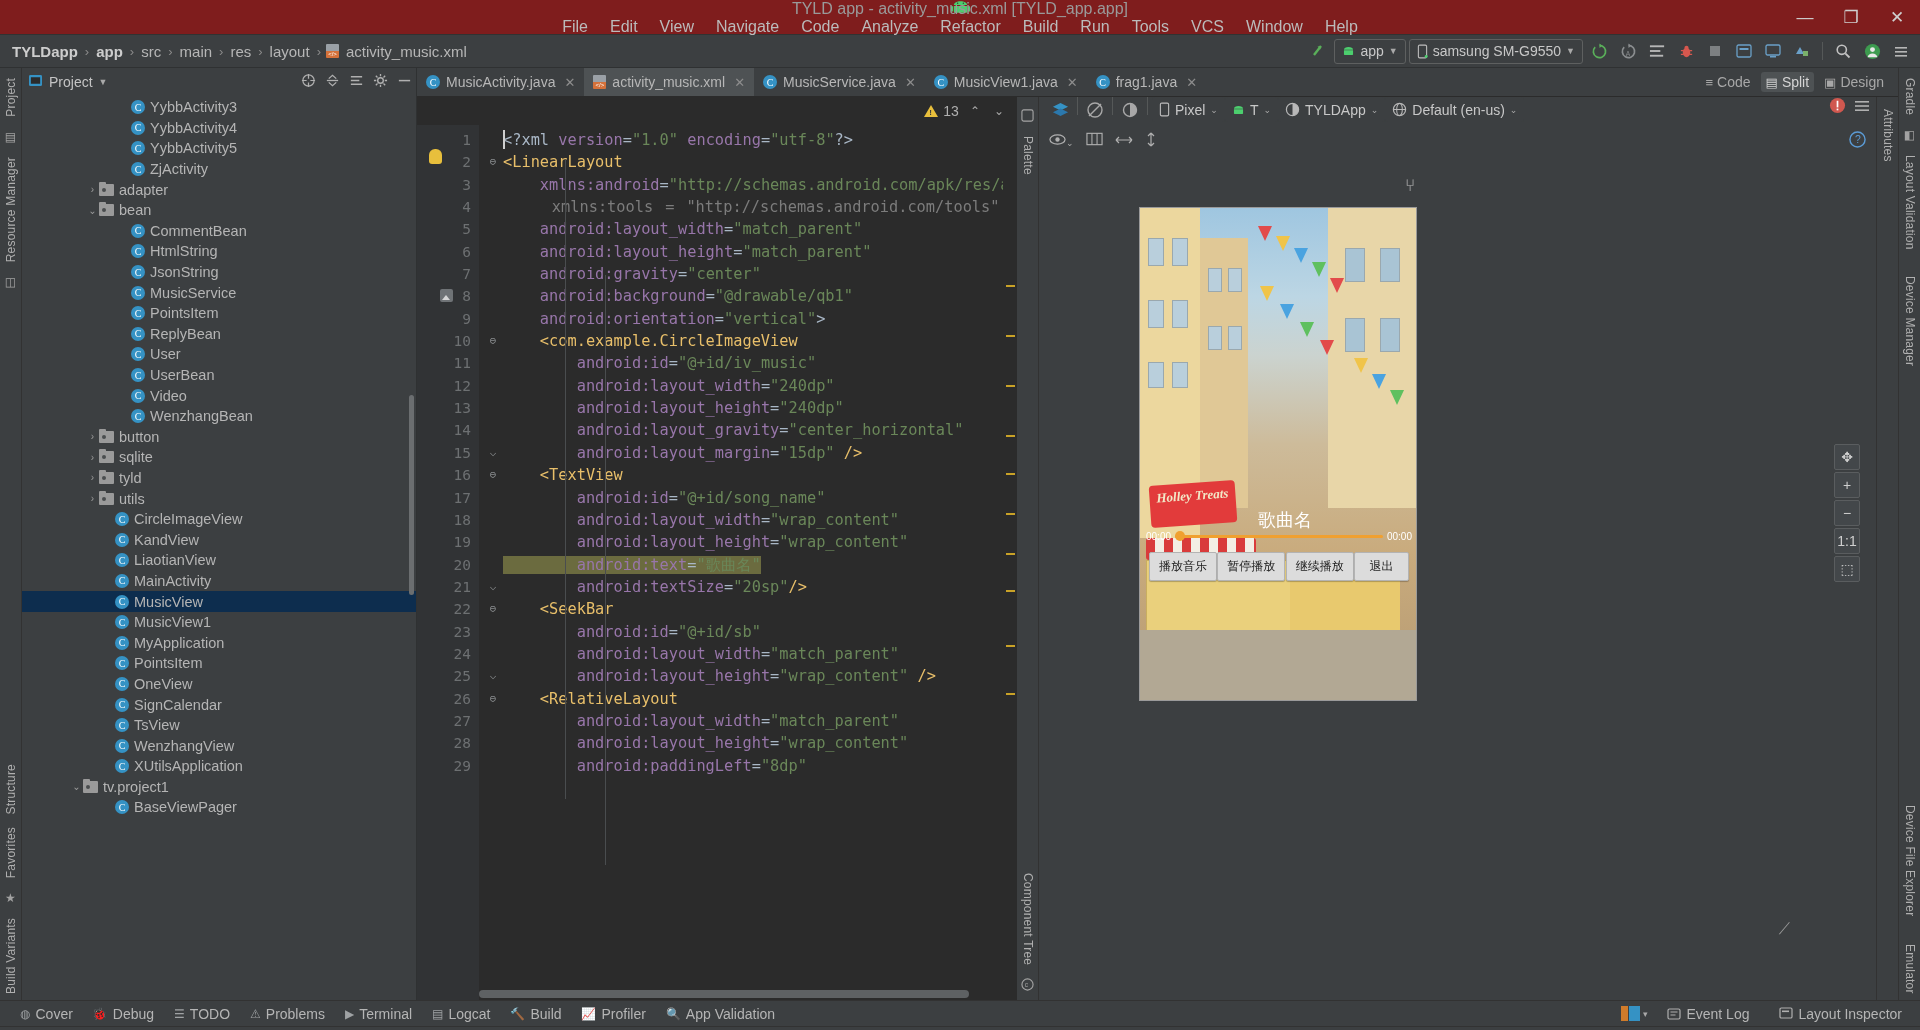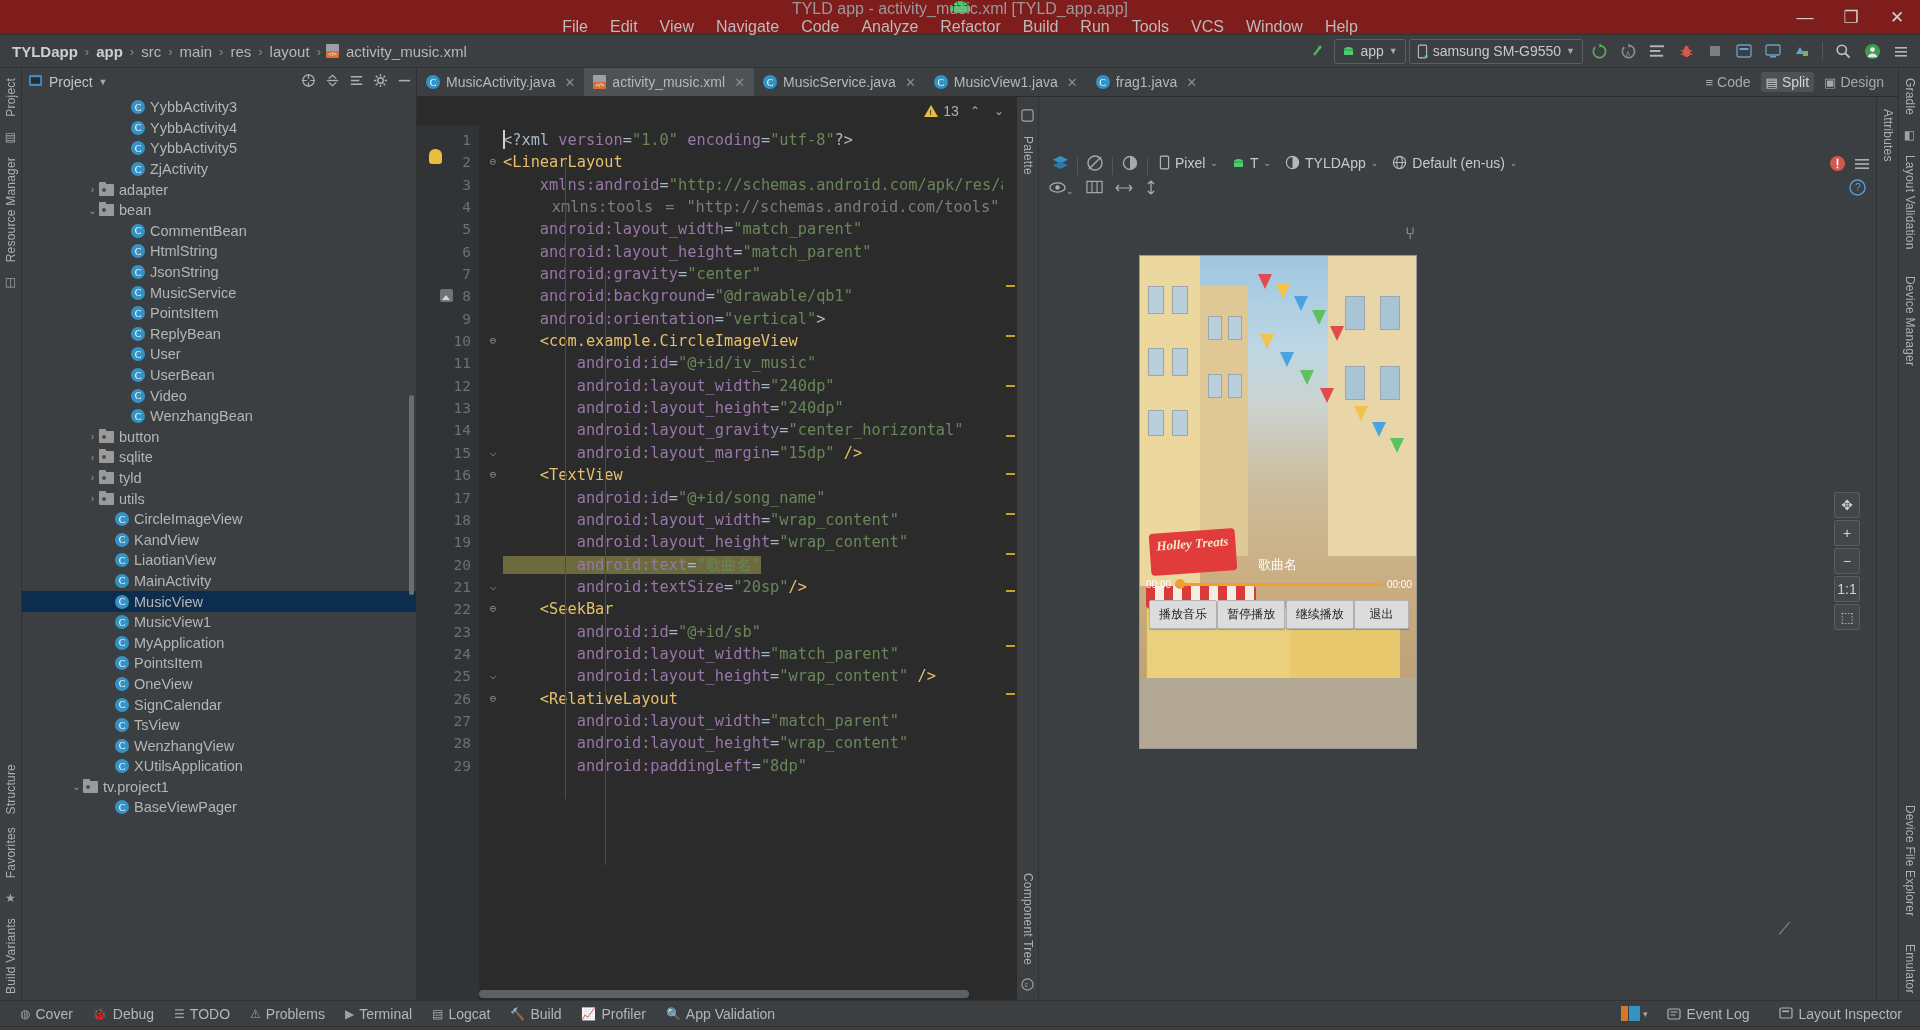--- a/index.html
+++ b/index.html
@@ -129,21 +129,21 @@
   #bulb { position:absolute; left:12px; top:24px; width:13px;height:15px; background:#e8bf3c; border-radius:6px 6px 3px 3px;}
   #hscroll { position:absolute; left:62px; bottom:2px; height:8px; width:520px; }
   #hscroll .thumb{ height:8px; background:#5e6163; border-radius:4px; width:490px;}
   #code-vscroll { position:absolute; right:2px; top:30px; width:6px; height:255px; background:#5e6163; border-radius:3px;}
   
   #markers { position:absolute; right:0; top:28px; width:14px; bottom:0; background:#2b2b2b;}
   .mk { position:absolute; right:2px; width:9px; height:2px; background:#c9a227;}
 
   
   #design-pane { flex:1; background:#3c3f41; display:flex; flex-direction:column; min-width:0;}
-  #design-toolbar { height:30px; display:flex; align-items:flex-end; gap:0; padding:0 8px; position:relative;margin-top:48px;}
+  #design-toolbar { height:30px; display:flex; align-items:flex-start; gap:0; padding:0 8px; position:relative;}
   #dt-right { position:absolute; right:6px; display:flex; align-items:center; gap:8px;}
   #design-toolbar2 { height:27px; display:flex; align-items:center; gap:12px; padding:0 10px; position:relative;}
   #design-canvas { flex:1; background:#3c3f41; position:relative; overflow:hidden;}
 
   .palette-rail { width:22px; background:#3c3f41; border-right:1px solid #323232;
                   display:flex; flex-direction:column; align-items:center; padding-top:6px;}
   .right-rail { width:22px; background:#3c3f41; border-left:1px solid #323232;
                   display:flex; flex-direction:column; align-items:center; padding-top:6px;}
 
   
@@ -161,21 +161,21 @@
   #sign { position:absolute; left:10px; top:275px; width:86px; height:42px; background:#e23b3b;
           border-radius:4px; transform:rotate(-4deg); color:#f2e9c8; font-size:13px; text-align:center;
           font-family:"Liberation Serif",serif; line-height:15px; padding-top:5px; font-style:italic; font-weight:bold;}
   #awning { position:absolute; left:6px; top:330px; width:110px; height:22px;
      background:repeating-linear-gradient(90deg,#d93b3b 0 9px,#f3eee4 9px 18px); border-radius:3px;}
   #shop { position:absolute; left:6px; top:352px; width:150px; height:80px; background:#ead07c; border:1px solid #c9ae5f;}
   #stall { position:absolute; left:150px; top:360px; width:110px; height:70px; background:#e8c96e;}
   #ground { position:absolute; left:0; bottom:0; width:100%; height:70px; background:#b2a894;}
 
   
-  #song-name { position:absolute; left:118px; top:300px; font-size:13px; color:#ffffff;}
+  #song-name { position:absolute; left:118px; top:300px; font-size:18px; color:#ffffff;}
   #seek-row { position:absolute; left:6px; top:323px; width:266px; display:flex; align-items:center; gap:4px;}
   #seek-track { flex:1; height:3px; background:#f0a030; border-radius:2px; position:relative;}
   #seek-thumb { position:absolute; left:0px; top:-4px; width:10px;height:10px;border-radius:50%;background:#f0a030;}
   .time { font-size:10px; color:#ffffff;}
   #btnrow { position:absolute; left:5px; top:344px; width:268px; display:flex; justify-content:space-between; padding:0 4px;}
   .abtn {
     background:#dcdcdc; border:1px solid #b3b3b3; border-radius:2px; color:#1b1b1b;
     font-size:12px; padding:5px 9px; min-width:55px; text-align:center; box-shadow:0 1px 1px rgba(0,0,0,.25);
   }
 

